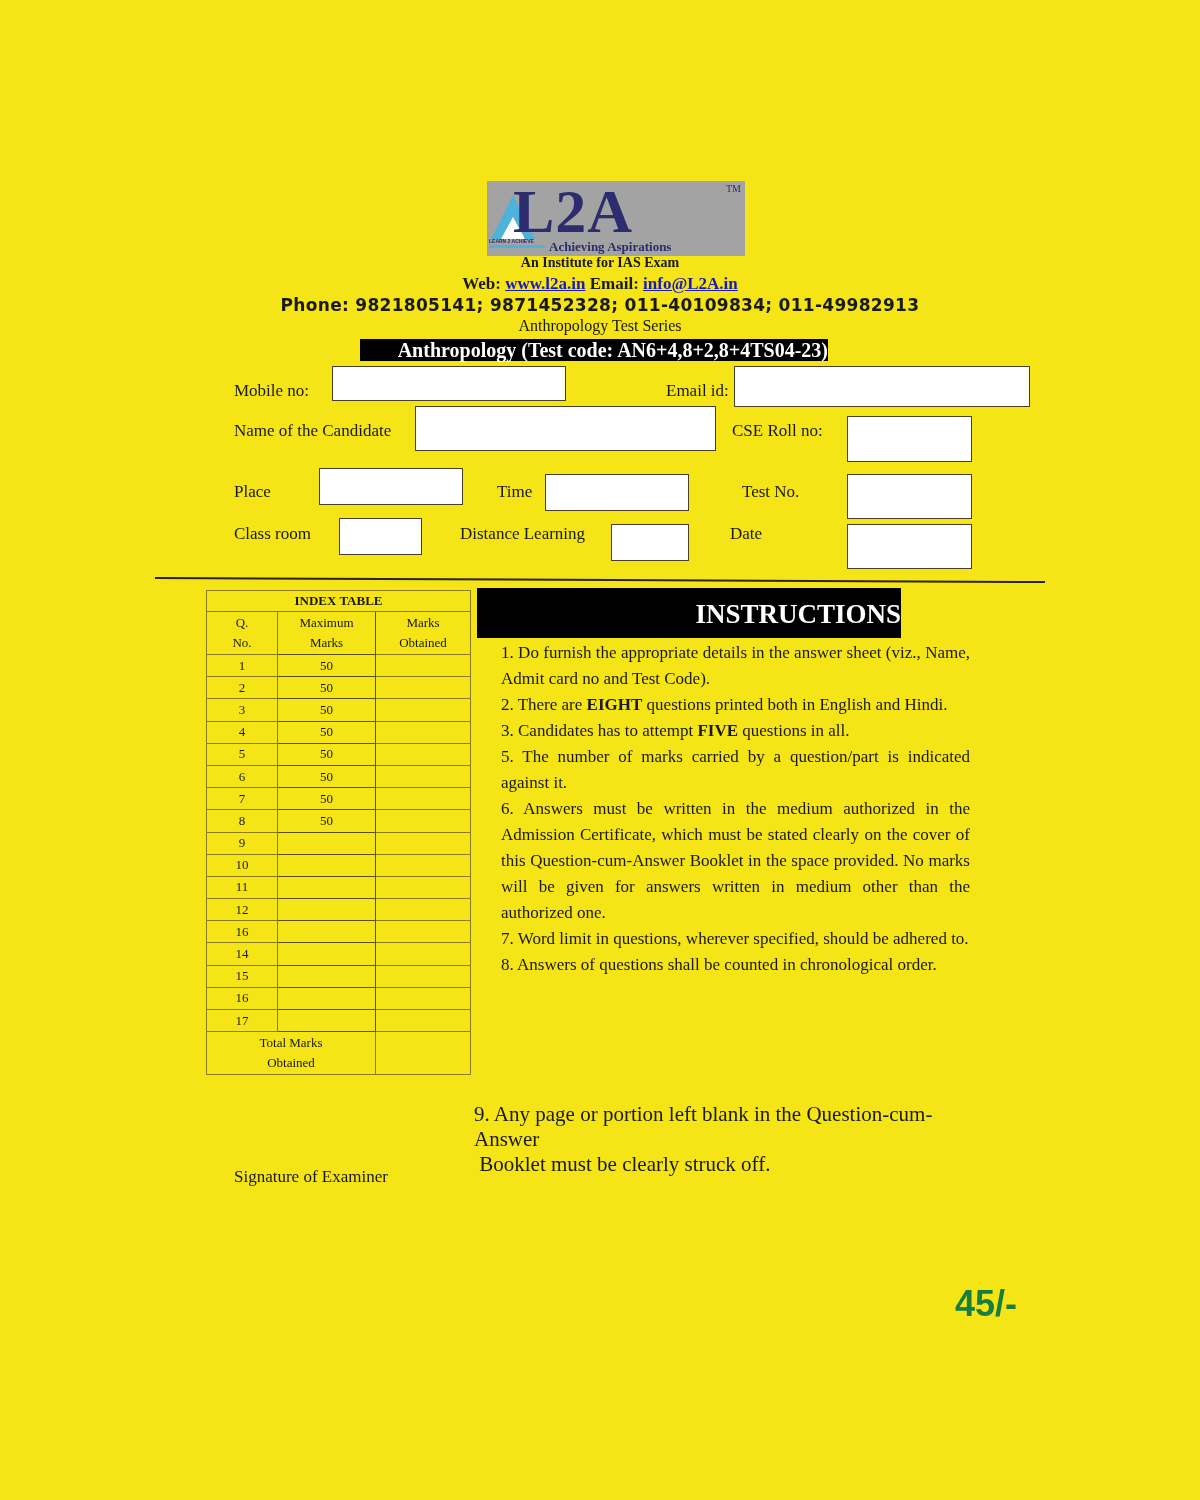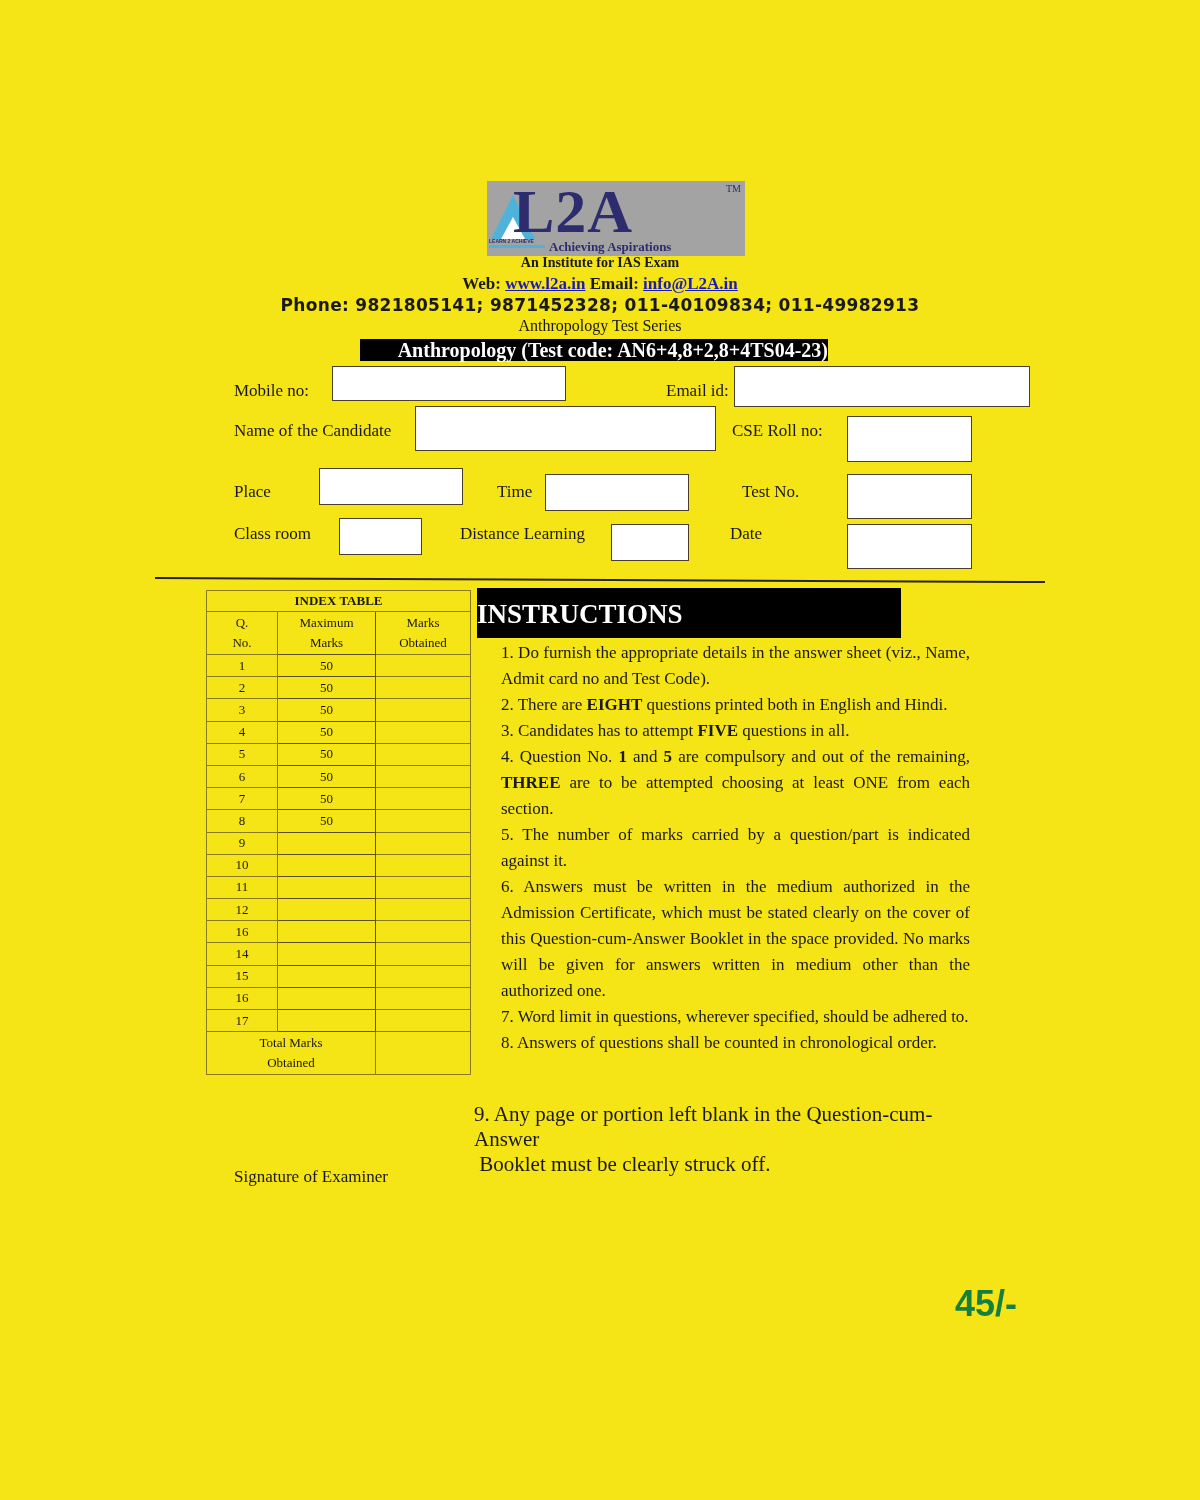--- a/index.html
+++ b/index.html
@@ -54,21 +54,21 @@
     font-size:13px; text-align:center;
   }
   table.idx td { border:1px solid #8a7a20; padding:0; height:21.2px; line-height:20px; }
   table.idx td.c1 { width:70px; }
   table.idx td.c2 { width:97px; border-color:#5a4f20; }
   table.idx .hdr td { font-weight:bold; height:20px; }
   table.idx .colh td { height:42px; line-height:20px; }
   table.idx .tot td { height:42px; line-height:20px; }
   .ins-head {
     left:477px; top:588px; width:424px; height:50px; background:#000; color:#fff;
-    font-size:27px; font-weight:bold; text-align:left; line-height:52px;
+    font-size:27px; font-weight:bold; text-align:right; line-height:52px;
   }
   .ins-body {
     left:485px; top:640px; width:469px; font-size:17px; line-height:26px; text-align:justify;margin-left:16px;
   }
   .ins-body p { margin:0; }
   .ins-tail { left:474px; top:1102px; width:480px; font-size:21px; line-height:25px; }
   .sig { left:234px; top:1167px; font-size:17px; }
   .price { left:955px; top:1283px; font-family:"Liberation Sans", sans-serif; font-weight:bold; font-size:36px; color:#15803d; }
 </style>
 </head>
@@ -221,21 +221,20 @@
         <td></td>
       </tr>
     </tbody>
 </table>
 
 <div class="abs ins-head">INSTRUCTIONS</div>
 <div class="abs ins-body" id="ins-body">
     <p><span>1. Do furnish the appropriate details in the answer sheet (viz., Name, Admit card no and Test Code).</span></p>
     <p><span>2. There are </span><b>EIGHT</b><span> questions printed both in English and Hindi.</span></p>
     <p><span>3.  Candidates has to attempt </span><b>FIVE</b><span> questions in all.</span></p>
-    <p><span>4. Question No. </span><b>1</b><span> and </span><b>5</b><span> are compulsory and out of the remaining, </span><b>THREE</b><span> are to be attempted choosing at least ONE from each section.</span></p>
     <p><span>5. The number of marks carried by a question/part is indicated against it.</span></p>
     <p><span>6. Answers must be written in the medium authorized in the Admission Certificate, which must be stated clearly on the cover of this Question-cum-Answer Booklet in the space provided. No marks will be given for answers written in medium other than the authorized one.</span></p>
     <p><span>7. Word limit in questions, wherever specified, should be adhered to.</span></p>
     <p><span>8. Answers of questions shall be counted in chronological order.</span></p>
   </div>
 <div class="abs ins-tail">
   <div>9. Any page or portion left blank in the Question-cum-Answer</div>
   <div style="white-space:pre;"> Booklet must be clearly struck off.</div>
 </div>
 

